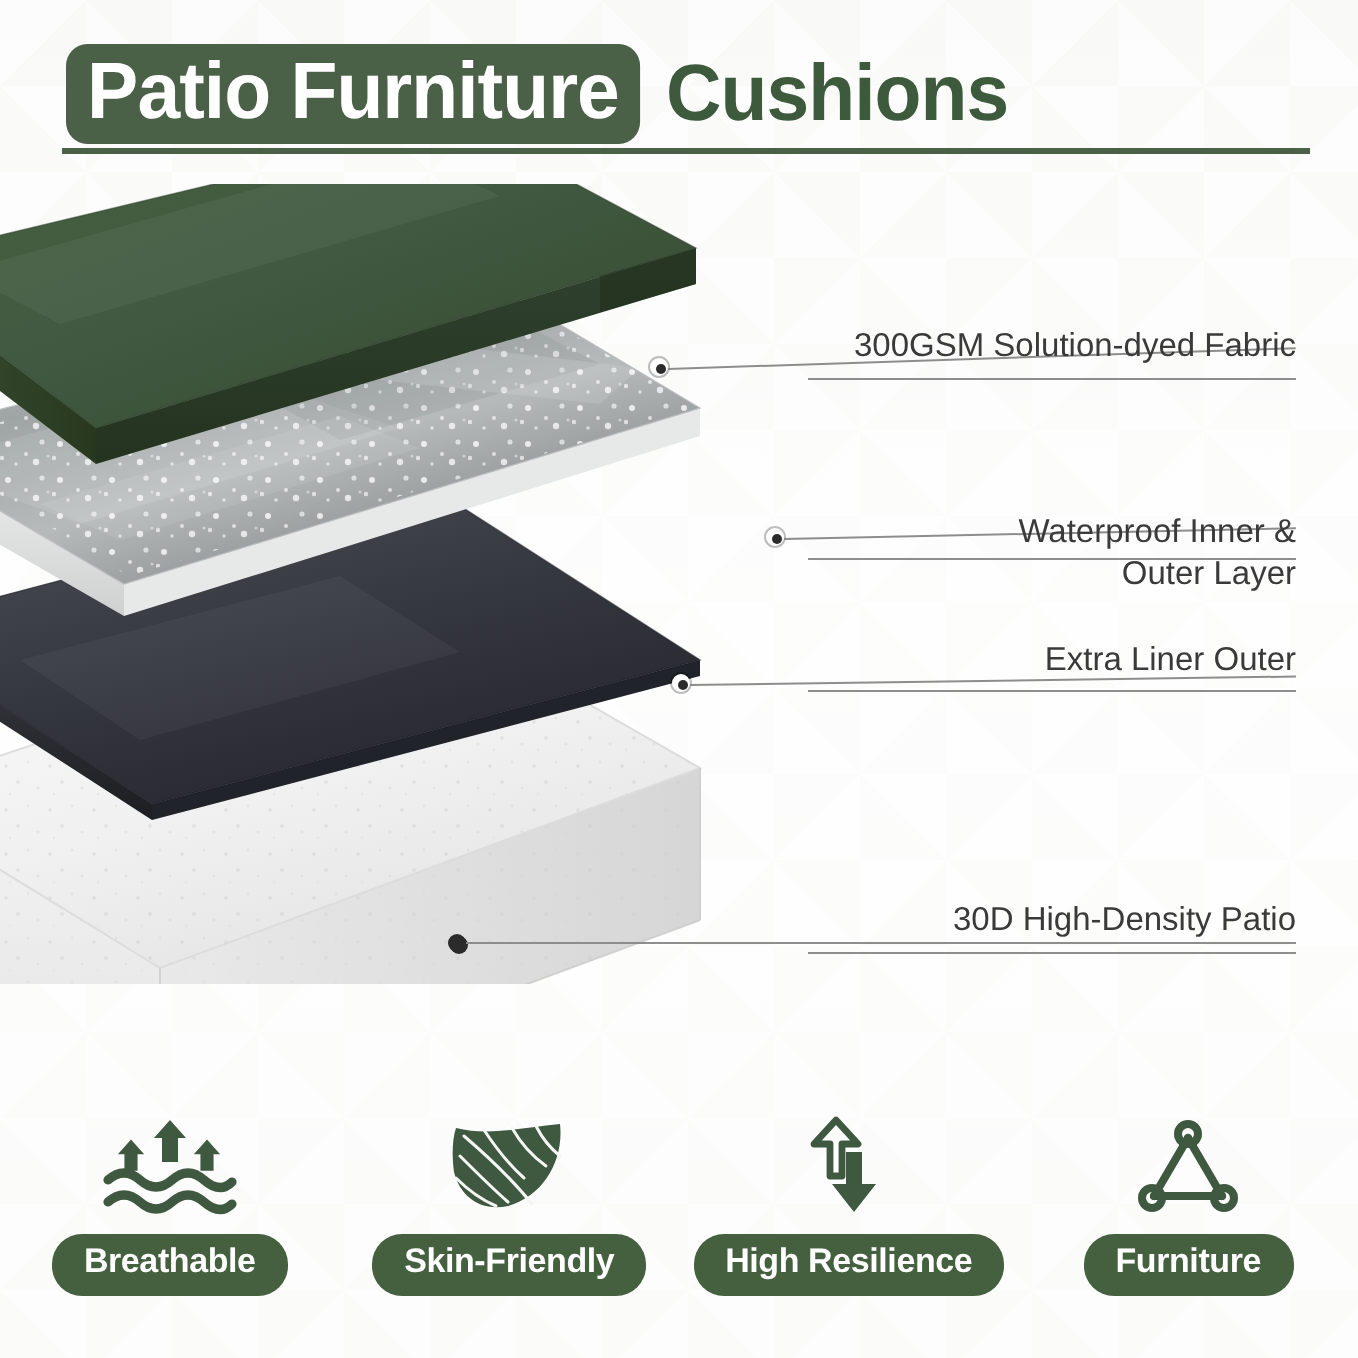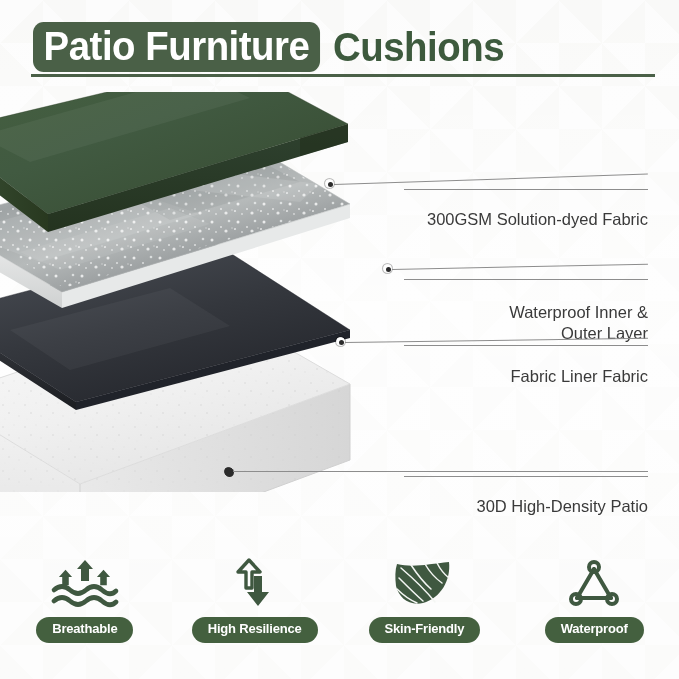--- a/index.html
+++ b/index.html
@@ -105,21 +105,20 @@
     background: #8d8d8d;
   }
   .callout-text {
     position: absolute;
     text-align: right;
     color: #3a3a3a;
     font-size: 16.5px;
     line-height: 21px;
     white-space: pre-line;
     font-family: "Liberation Sans", sans-serif;
-    margin-top: 46px;
   }
   .marker {
     position: absolute;
     width: 9px; height: 9px;
     border-radius: 50%;
     background: #ffffff;
     border: 1.5px solid #ffffff;
     box-shadow: 0 0 0 1px rgba(0,0,0,.25);
   }
   .marker::after {
@@ -153,21 +152,21 @@
     display: flex;
     align-items: center;
     justify-content: center;
   }
   .feature-badge {
     margin-top: 5px;
     background: #44603f;
     color: #ffffff;
     border-radius: 15px;
     padding: 5px 16px 7px 16px;
-    font-size: 13px;
+    font-size: 17px;
     font-weight: bold;
     line-height: 1.1;
     white-space: nowrap;
     letter-spacing: -.2px;
   }
 </style>
 </head>
 <body>
 
 <div id="bg-pattern"></div>
@@ -340,21 +339,21 @@
     <div class="marker" style="left:383px; top:264px;"></div>
     <div class="callout-line" style="left:392px; top:269px; width:256px; transform:rotate(-1.2deg); transform-origin:left center;"></div>
     <div class="callout-text" style="left:348px; top:256px; width:300px;">Waterproof Inner  &amp;
 Outer Layer</div>
     <div class="callout-rule" style="left:404px; top:279px; width:244px;"></div>
   </div>
 
   <div class="callout">
     <div class="marker" style="left:336px; top:337px;"></div>
     <div class="callout-line" style="left:345px; top:342px; width:303px; transform:rotate(-0.8deg); transform-origin:left center;"></div>
-    <div class="callout-text" style="left:348px; top:320px; width:300px;">Fabric Liner Fabric</div>
+    <div class="callout-text" style="left:348px; top:320px; width:300px;">Extra Liner Outer</div>
     <div class="callout-rule" style="left:404px; top:345px; width:244px;"></div>
   </div>
 
   <div class="callout">
     <div class="marker solid" style="left:224px; top:467px;"></div>
     <div class="callout-line" style="left:233px; top:471px; width:415px;"></div>
     <div class="callout-text" style="left:348px; top:450px; width:300px;">30D High-Density Patio</div>
     <div class="callout-rule" style="left:404px; top:476px; width:244px;"></div>
   </div>
 
@@ -371,32 +370,20 @@
 
             <path d="M15 22 L15 12 L11 12 L19 3 L27 12 L23 12 L23 22 Z" transform="translate(34,6) scale(0.82) translate(6,4)"></path>
           </g>
           <g fill="none" stroke="#3f5840" stroke-width="4.6" stroke-linecap="round">
             <path d="M5 32 Q13 25 21 32 Q29 39 37 32 Q45 25 53 32 Q61 39 67 33"></path>
             <path d="M5 43 Q13 36 21 43 Q29 50 37 43 Q45 36 53 43 Q61 50 67 44"></path>
           </g>
         </svg>
       </div>
       <div class="feature-badge">Breathable</div>
-    </div>
-
-    <div class="feature">
-      <div class="feature-icon">
-        <svg width="50" height="52" viewBox="0 0 50 52" xmlns="http://www.w3.org/2000/svg">
-
-          <path d="M16 30 L16 14 L8 14 L19 2 L30 14 L22 14 L22 30 Z" fill="none" stroke="#3f5840" stroke-width="3.4" stroke-linejoin="round"></path>
-
-          <path d="M24 18 L24 34 L17 34 L28 48 L39 34 L32 34 L32 18 Z" fill="#3f5840"></path>
-        </svg>
-      </div>
-      <div class="feature-badge">High Resilience</div>
     </div>
 
     <div class="feature">
       <div class="feature-icon">
         <svg width="66" height="52" viewBox="0 0 66 52" xmlns="http://www.w3.org/2000/svg">
           <g fill="#3f5840">
             <path d="M6 6 C 22 10, 38 6, 58 4 C 60 22, 50 40, 32 45 C 18 48, 8 40, 5 28 C 4 20, 4 12, 6 6 Z"></path>
           </g>
           <g stroke="#f4f6f3" stroke-width="1.5" fill="none" stroke-linecap="round">
             <path d="M10 10 C 24 22, 36 34, 44 44"></path>
@@ -406,31 +393,43 @@
             <path d="M8 20 C 16 28, 24 36, 32 43"></path>
             <path d="M6 31 C 12 37, 19 42, 26 45"></path>
           </g>
         </svg>
       </div>
       <div class="feature-badge">Skin-Friendly</div>
     </div>
 
     <div class="feature">
       <div class="feature-icon">
+        <svg width="50" height="52" viewBox="0 0 50 52" xmlns="http://www.w3.org/2000/svg">
+
+          <path d="M16 30 L16 14 L8 14 L19 2 L30 14 L22 14 L22 30 Z" fill="none" stroke="#3f5840" stroke-width="3.4" stroke-linejoin="round"></path>
+
+          <path d="M24 18 L24 34 L17 34 L28 48 L39 34 L32 34 L32 18 Z" fill="#3f5840"></path>
+        </svg>
+      </div>
+      <div class="feature-badge">High Resilience</div>
+    </div>
+
+    <div class="feature">
+      <div class="feature-icon">
         <svg width="56" height="52" viewBox="0 0 56 52" xmlns="http://www.w3.org/2000/svg">
           <g stroke="#3f5840" stroke-width="4" stroke-linecap="round" fill="none">
             <path d="M28 11 L11 40"></path>
             <path d="M28 11 L45 40"></path>
             <path d="M11 40 L45 40"></path>
           </g>
           <g fill="none" stroke="#3f5840" stroke-width="4">
             <circle cx="28" cy="9" r="5"></circle>
             <circle cx="10" cy="41" r="5"></circle>
             <circle cx="46" cy="41" r="5"></circle>
           </g>
         </svg>
       </div>
-      <div class="feature-badge">Waterproof</div>
+      <div class="feature-badge">Furniture</div>
     </div>
 
   </div>
 
 </div>
 
 </body></html>

